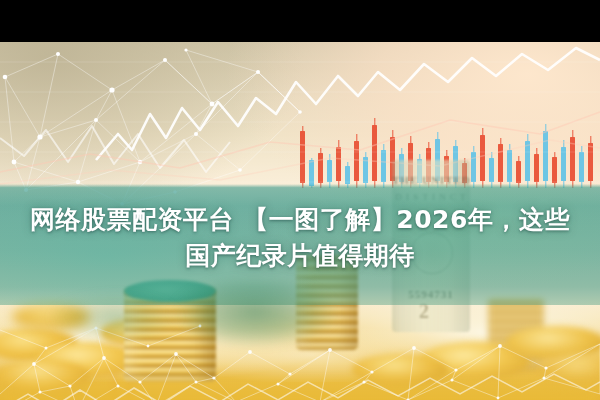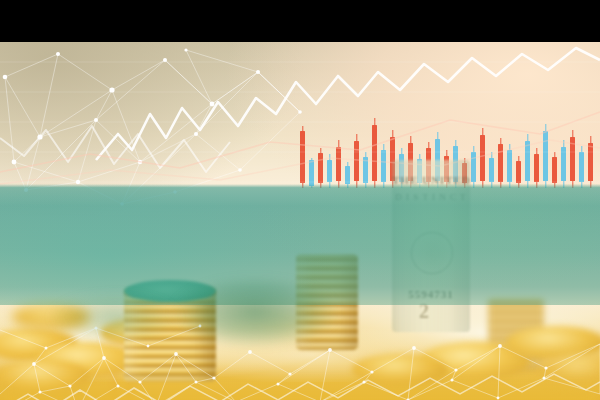--- a/index.html
+++ b/index.html
@@ -578,14 +578,18 @@
         <line x1="584" y1="380" x2="584" y2="396"></line>
       </g>
     </svg>
   </div>
 
   <div id="teal-band"></div>
   <div id="teal-tint"></div>
   <div id="green-blob"></div>
   <div id="green-blob2"></div>
 
+  <div id="headline">
+    <span class="ln">网络股票配资平台 【一图了解】2026年，这些</span>
+    <span class="ln">国产纪录片值得期待</span>
+  </div>
 
 </div>
 
 </body></html>

